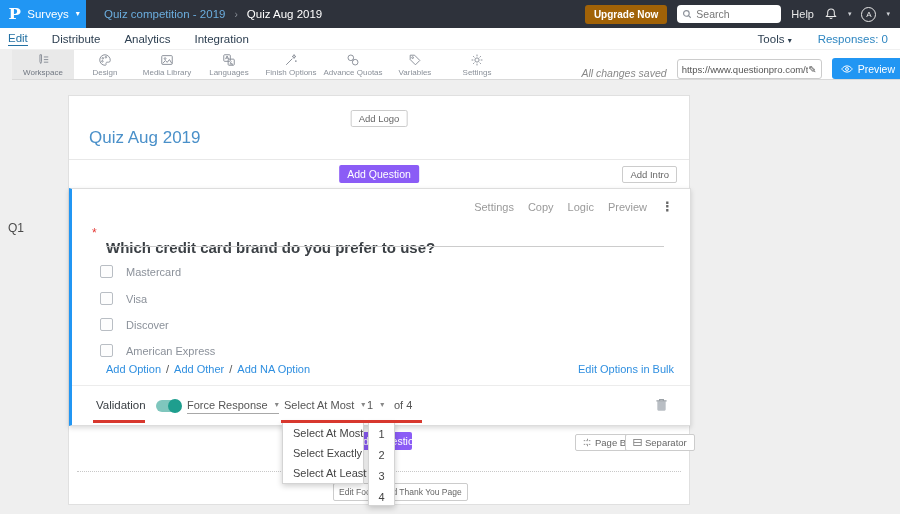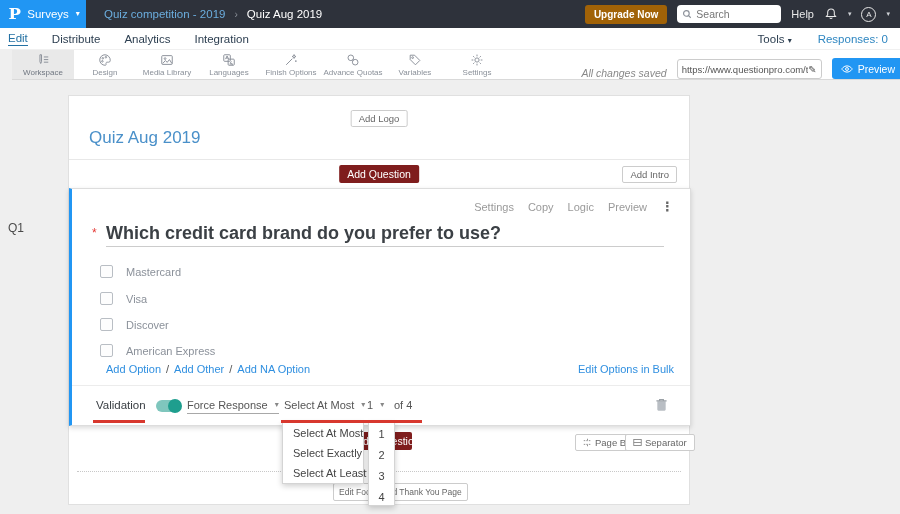--- a/index.html
+++ b/index.html
@@ -46,34 +46,34 @@
   .saved { font-style:italic; color:#888; font-size:10.5px; }
   .urlbox { width:145px; height:20px; border:1px solid #ccc; border-radius:3px; background:#fff; display:flex; align-items:center; padding:0 4px; }
   .urlbox input { border:none; outline:none; flex:1; font-size:9.5px; color:#555; background:transparent; min-width:0; }
   .pencil { color:#555; font-size:10px; flex:none; }
   .preview-btn { background:#2196f3; color:#fff; border:none; border-radius:3px; height:21px; padding:0 9px; font-size:10.5px; display:flex; align-items:center; gap:5px; cursor:pointer; }
 
   
   .qid { position:absolute; left:8px; top:221px; font-size:12px; color:#4a4a4a; }
   .card { position:absolute; left:68px; top:95px; width:622px; height:410px; background:#fff; border:1px solid #e0e0e0; }
   .btn-outline { background:#fff; border:1px solid #ccc; border-radius:2px; color:#666; font-size:9.5px; padding:2px 7px; cursor:pointer; white-space:nowrap; }
-  .btn-blue { background:#7f1d1d; border:none; border-radius:2px; color:#fff; font-size:10.5px; padding:3px 8px; cursor:pointer; white-space:nowrap; }
+  .btn-blue { background:#8b5cf6; border:none; border-radius:2px; color:#fff; font-size:10.5px; padding:3px 8px; cursor:pointer; white-space:nowrap; }
   .add-logo { position:absolute; left:50%; transform:translateX(-50%); top:14px; }
   .survey-title { position:absolute; left:20px; top:32px; font-size:17px; color:#4a90c9; }
   .card-hr { position:absolute; left:0; top:63px; width:100%; border-bottom:1px solid #e8e8e8; }
   .add-question-top { position:absolute; left:50%; transform:translateX(-50%); top:69px; }
   .add-intro { position:absolute; right:12px; top:70px; }
 
   
   .qblock { position:absolute; left:0; top:92px; width:622px; height:238px; background:#fff; border:1px solid #ddd; border-left:3px solid #2196f3; box-shadow:0 2px 5px rgba(0,0,0,0.15); }
   .q-actions { position:absolute; top:10px; right:16px; display:flex; align-items:center; gap:14px; }
   .q-action { color:#9a9a9a; font-size:11px; cursor:pointer; }
   .kebab { color:#666; font-size:13px; font-weight:bold; cursor:pointer; letter-spacing:0; }
   .req-star { position:absolute; left:20px; top:37px; color:#e53935; font-size:12px; }
-  .q-text { position:absolute; left:34px; top:34px; font-size:18px; font-weight:bold; color:#3b4045; }
+  .q-text { position:absolute; left:34px; top:50px; font-size:15px; font-weight:bold; color:#3b4045; }
   .q-line { position:absolute; left:34px; right:26px; top:57px; border-bottom:1px solid #ccc; }
   .opt-row { position:absolute; left:28px; display:flex; align-items:center; gap:13px; }
   .checkbox { width:13px; height:13px; border:1px solid #b9bec4; border-radius:2px; background:#fdfdfd; cursor:pointer; flex:none; }
   .opt-label { font-size:11px; color:#8b919a; }
   .opt-links { position:absolute; left:34px; top:174px; font-size:11px; display:flex; gap:5px; }
   .blue-link { color:#2f8fe0; cursor:pointer; }
   .link-sep { color:#555; }
   .bulk-link { position:absolute; right:16px; top:174px; font-size:11px; }
 
   

